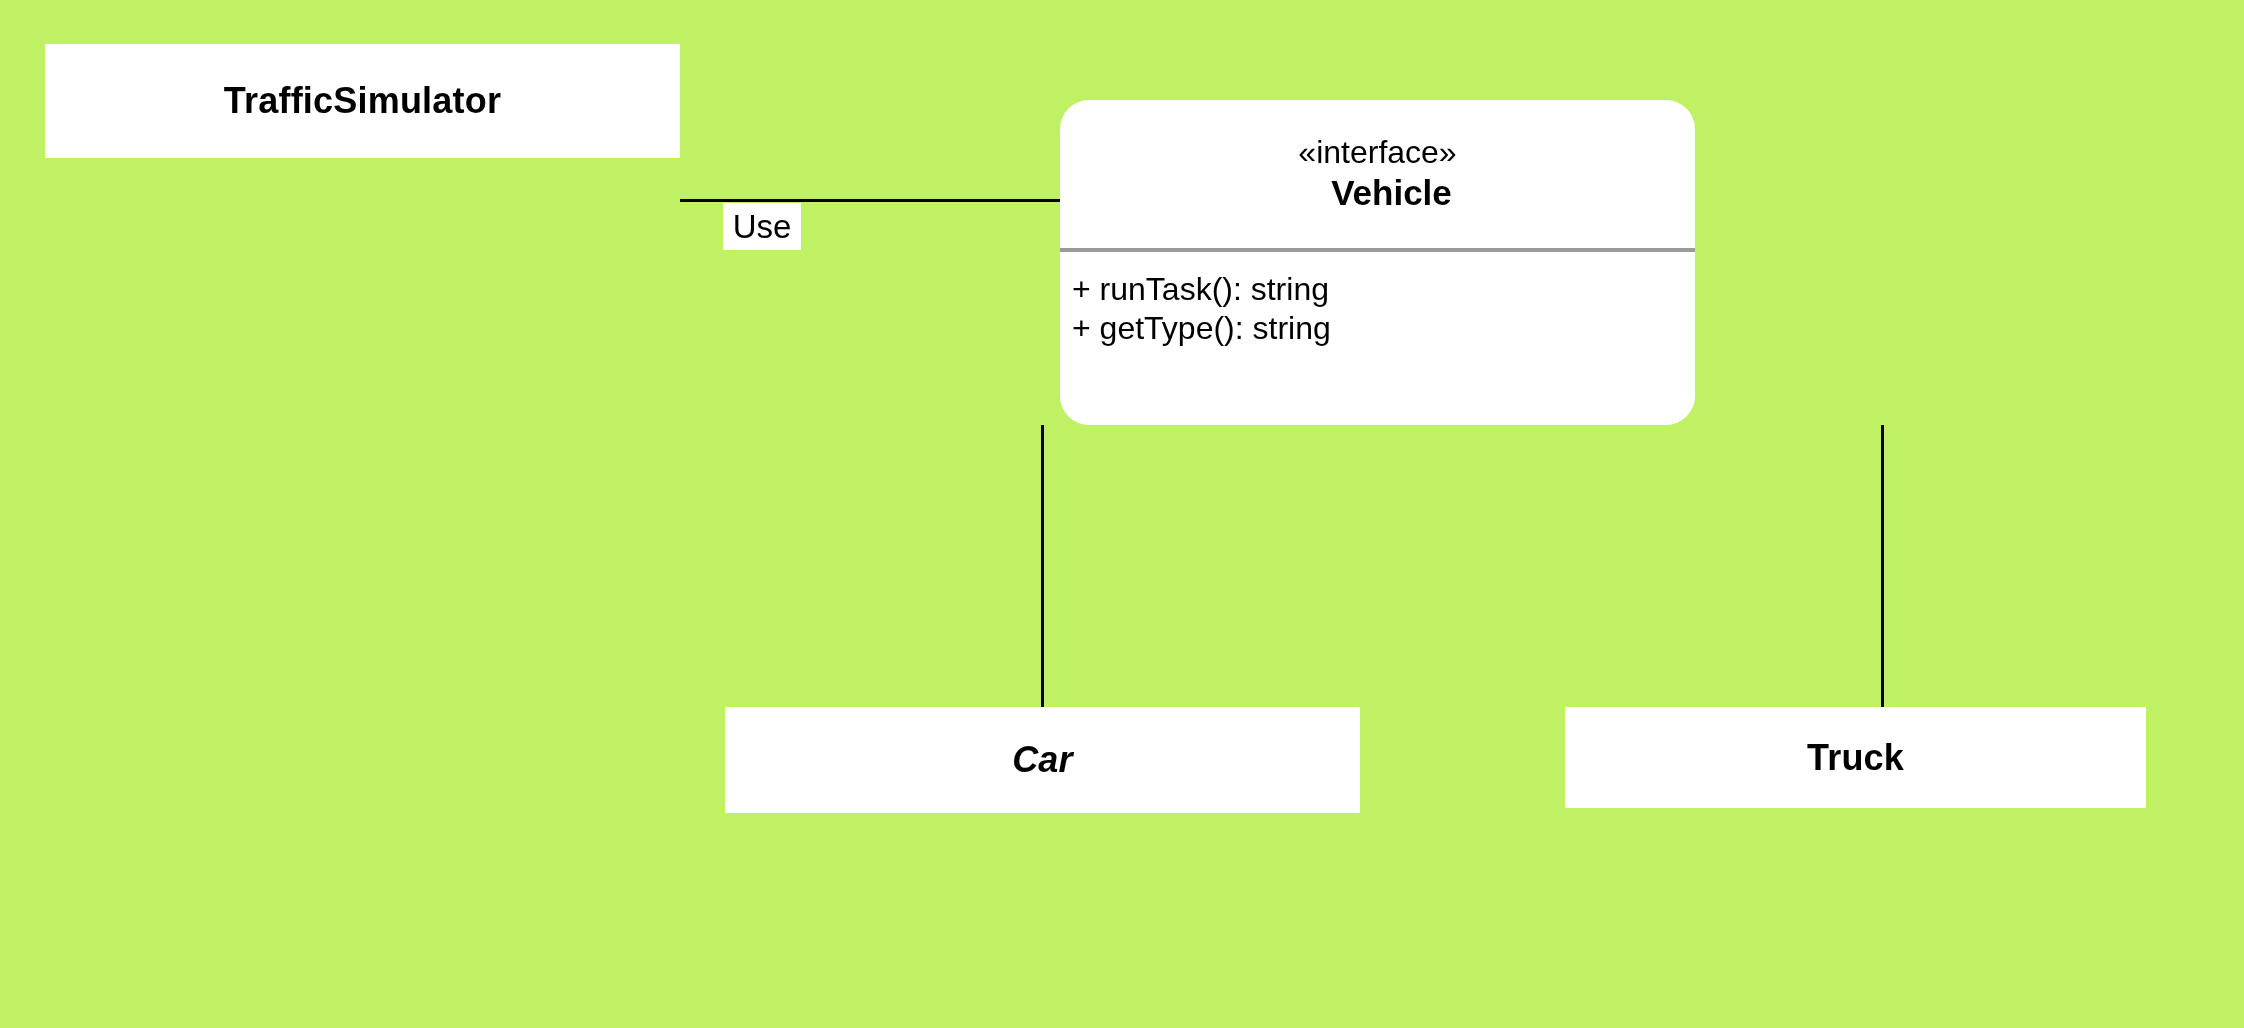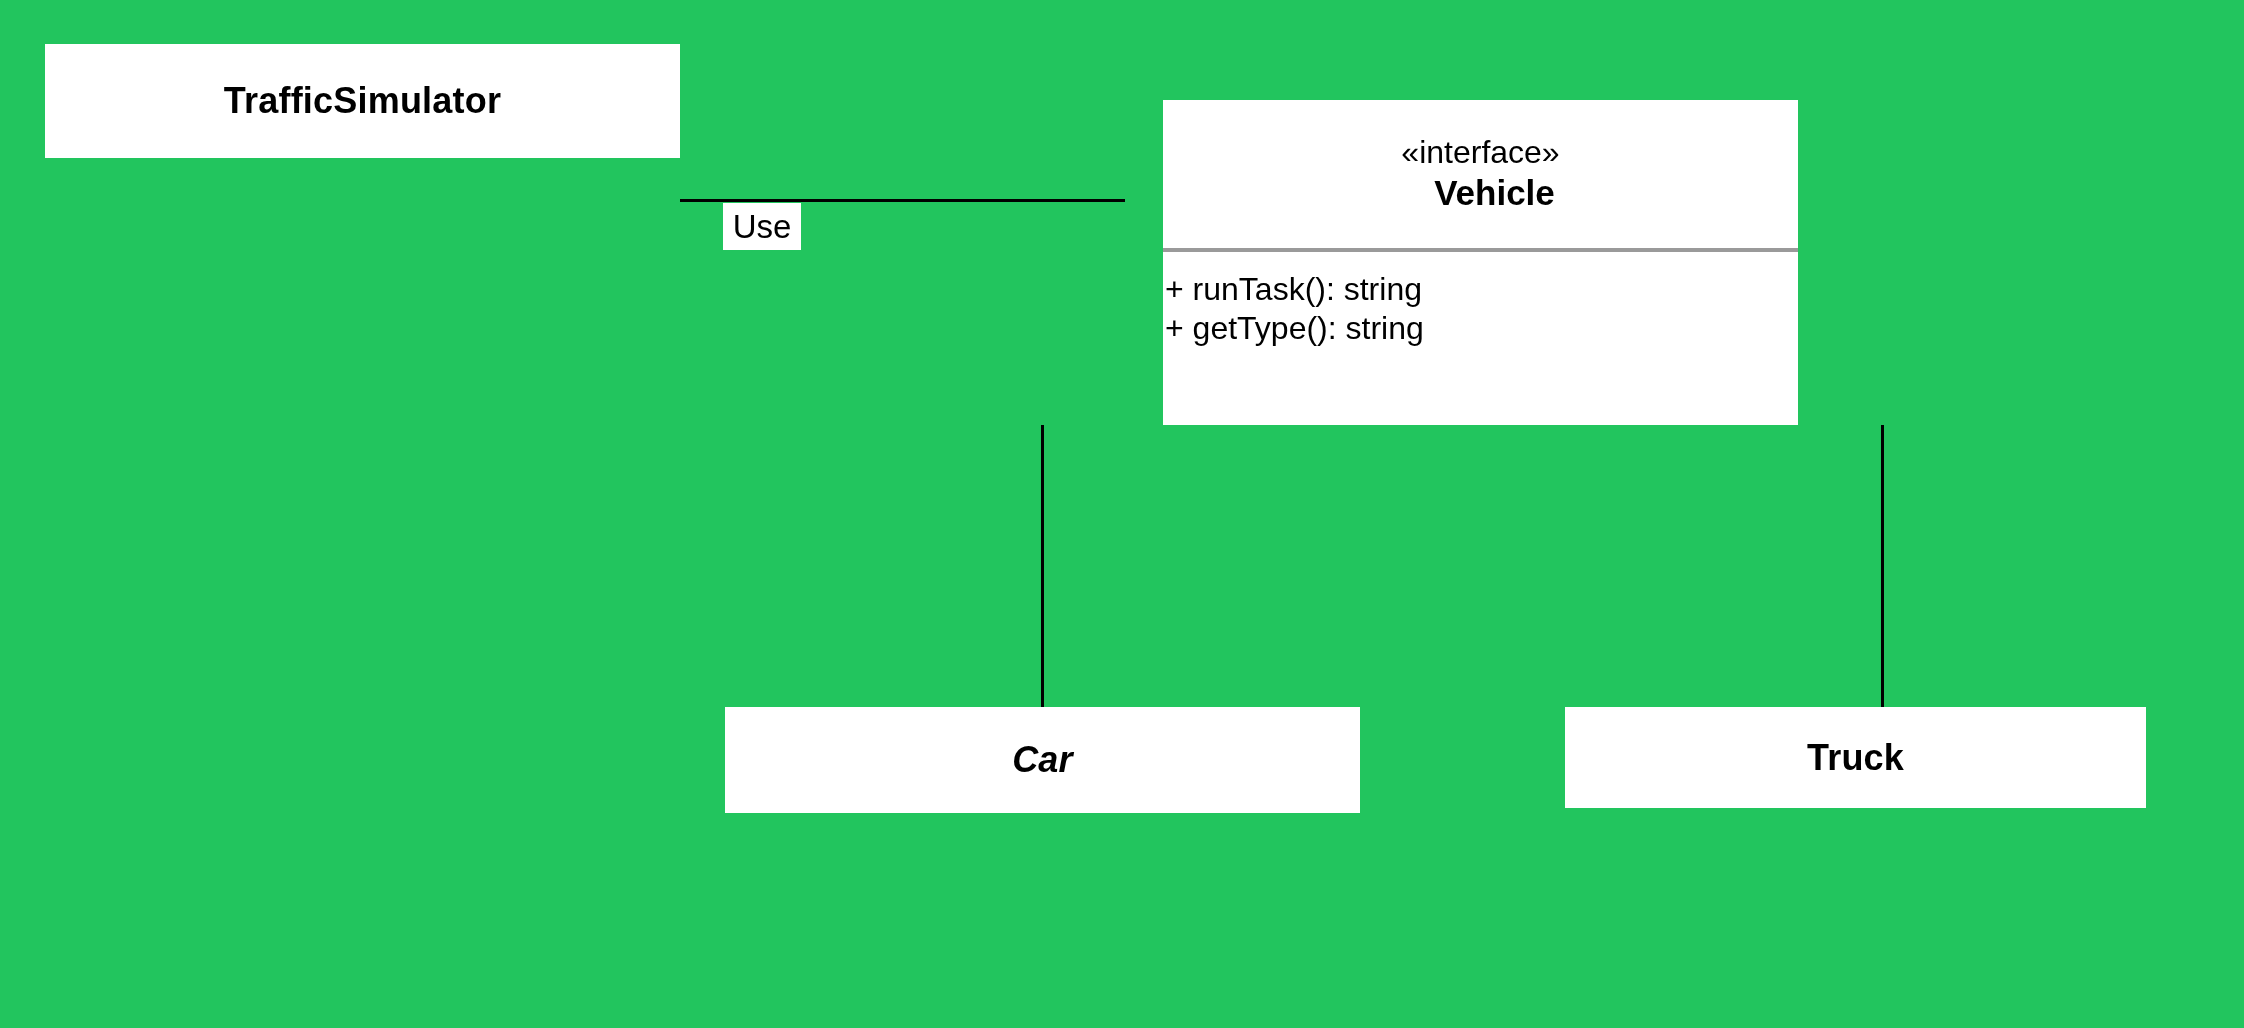--- a/index.html
+++ b/index.html
@@ -8,21 +8,21 @@
     padding: 0;
     background: #000000;
   }
   body {
     font-family: "Liberation Sans", sans-serif;
   }
   #canvas {
     position: relative;
     width: 2244px;
     height: 1028px;
-    background: #22c55e;
+    background: #bef264;
     overflow: hidden;
   }
   .uml-node {
     position: absolute;
     background: #ffffff;
     color: #000000;
     box-sizing: border-box;
     overflow: hidden;
   }
   
@@ -79,20 +79,21 @@
     flex-direction: column;
     align-items: flex-start;
     justify-content: flex-start;
   }
   .member-row {
     font-size: 32px;
     font-weight: normal;
     line-height: 1.22;
     white-space: nowrap;
     padding-left: 2px;
+    margin-left: 10px;
   }
   
   .edge-label {
     position: absolute;
     background: #ffffff;
     color: #000000;
     font-size: 33px;
     font-weight: normal;
     line-height: 1;
     display: flex;
@@ -120,21 +121,21 @@
   <div class="connector" style="left:1881px; top:425px; width:3px; height:282px;"></div>
 
   <div class="uml-node class-simple" style="left:45px; top:44px; width:635px; height:114px;">
     <div class="class-name">TrafficSimulator</div>
   </div>
 
   <div class="edge-label" style="left:723px; top:203px; width:78px; height:47px;">
     <span>Use</span>
   </div>
 
-  <div class="uml-node" style="left:1163px; top:100px; width:635px; height:325px;">
+  <div class="uml-node" style="left:1060px; top:100px; width:635px; height:325px;border-radius:29px;">
 
     <div class="class-compartment-header" style="height:148px;">
       <div class="stereotype">«interface»</div>
       <div class="iface-name">Vehicle</div>
     </div>
 
     <div class="compartment-divider" style="top:148px;"></div>
 
     <div class="class-compartment-body" style="top:170px;">
       <div class="member-row">+ runTask(): string</div>

